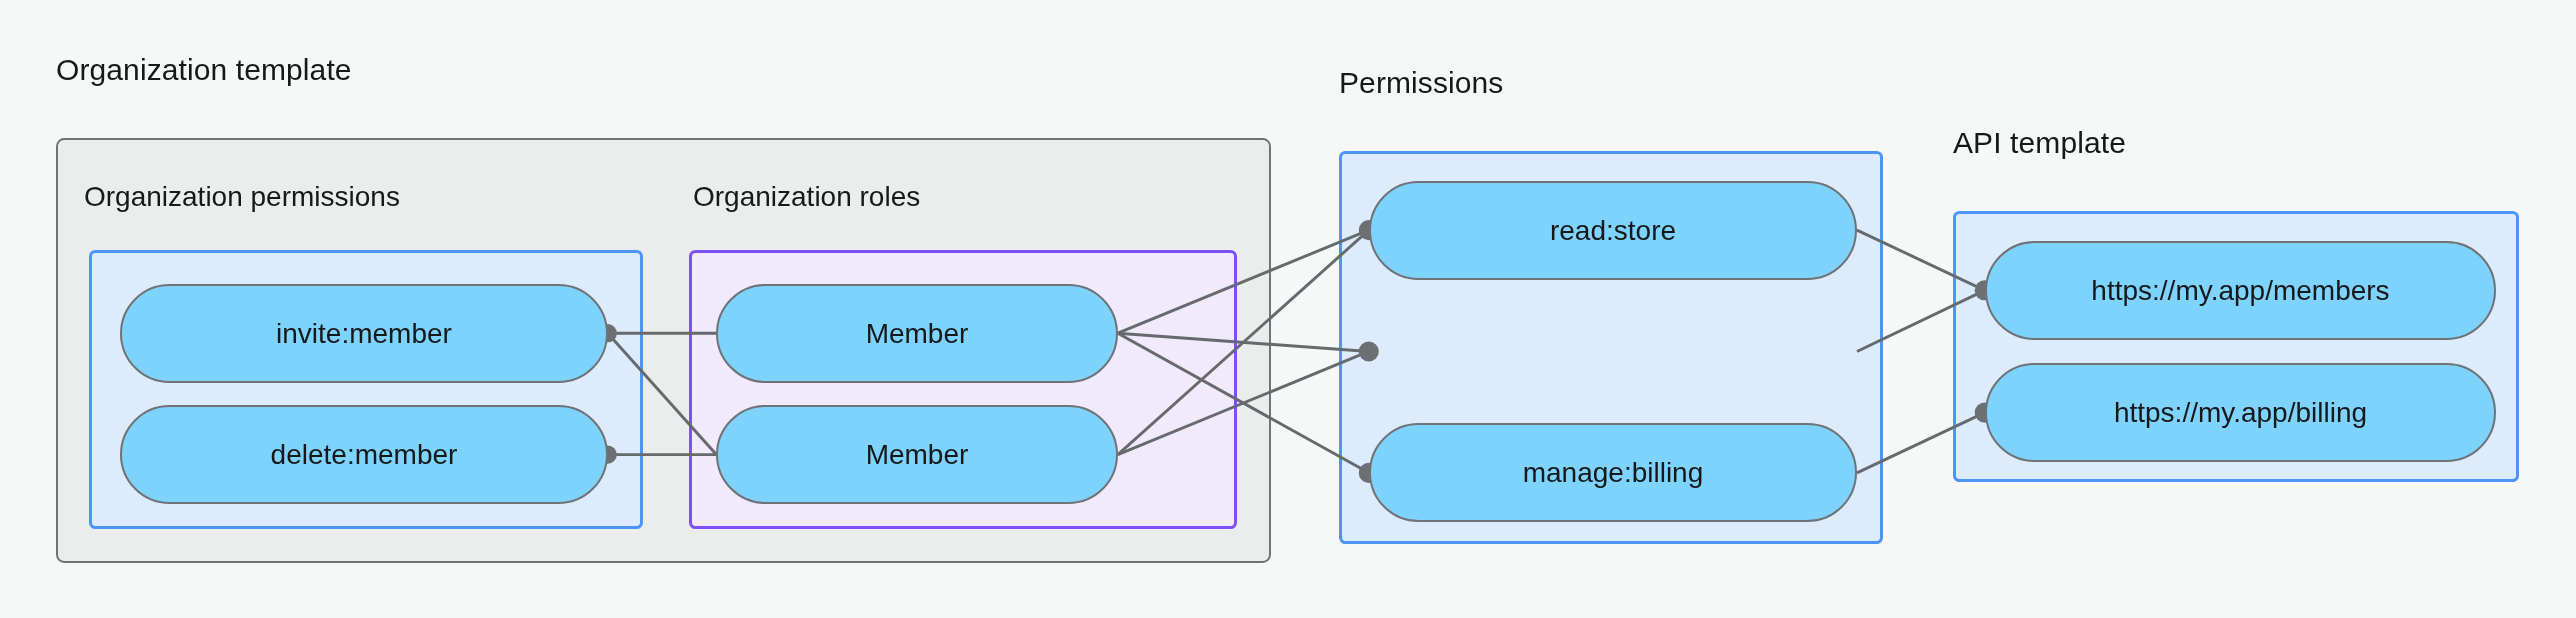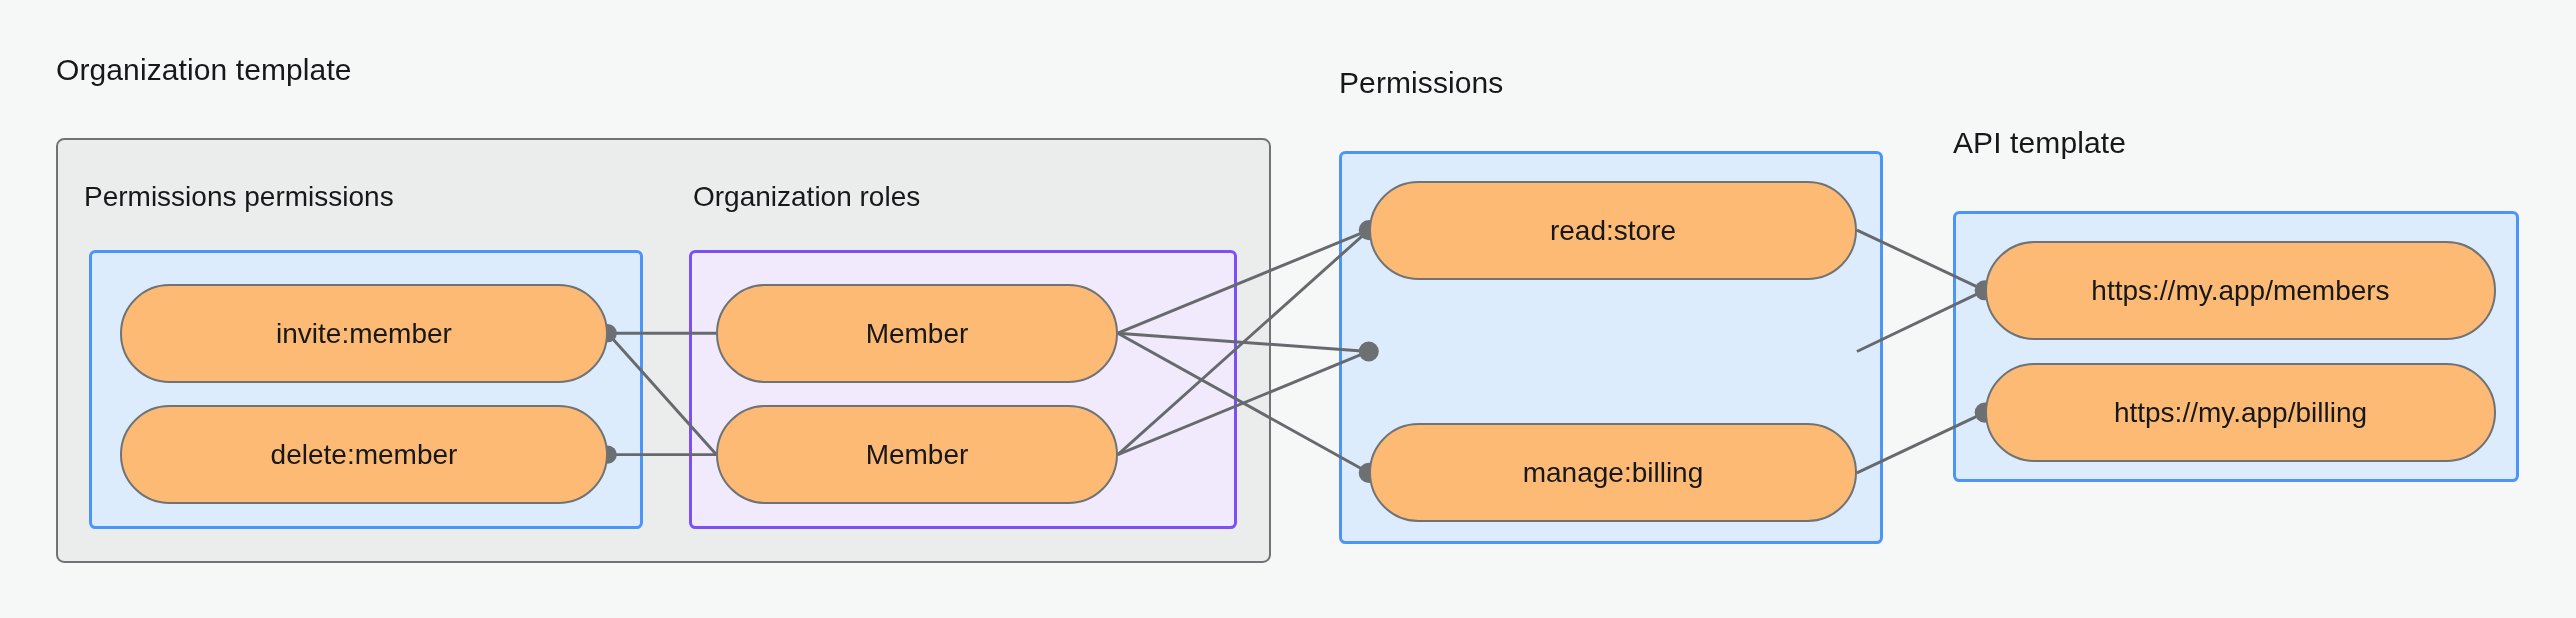--- a/index.html
+++ b/index.html
@@ -72,21 +72,21 @@
     position: absolute;
     font-size: 28px;
     color: #16181a;
     white-space: nowrap;
     z-index: 8;
   }
 
   
   .pill {
     position: absolute;
-    background: #fdba74;
+    background: #7dd3fc;
     border: 2.9px solid #6f7376;
     border-radius: 912px;
     box-sizing: border-box;
     display: flex;
     align-items: center;
     justify-content: center;
     z-index: 6;
   }
   .pill span {
     font-size: 28px;
@@ -101,21 +101,21 @@
 <div id="canvas">
 
   <div class="group-title" style="left:56px; top:53px;">Organization template</div>
 
   <div class="group-title" style="left:1339px; top:66px;">Permissions</div>
 
   <div class="group-title" style="left:1953px; top:126px;">API template</div>
 
   <div class="template-box" style="left:56px; top:138px; width:1215px; height:425px;"></div>
 
-  <div class="sub-title" style="left:84px; top:181px;">Permissions permissions</div>
+  <div class="sub-title" style="left:84px; top:181px;">Organization permissions</div>
 
   <div class="sub-title" style="left:670px; top:181px;margin-left:23px;">Organization roles</div>
 
   <div class="bucket blue" style="left:89px; top:250px; width:554px; height:279px;"></div>
 
   <div class="bucket purple" style="left:689px; top:250px; width:548px; height:279px;"></div>
 
   <div class="bucket blue" style="left:1339px; top:151px; width:544px; height:393px;"></div>
 
   <div class="bucket blue" style="left:1953px; top:211px; width:566px; height:271px;"></div>

